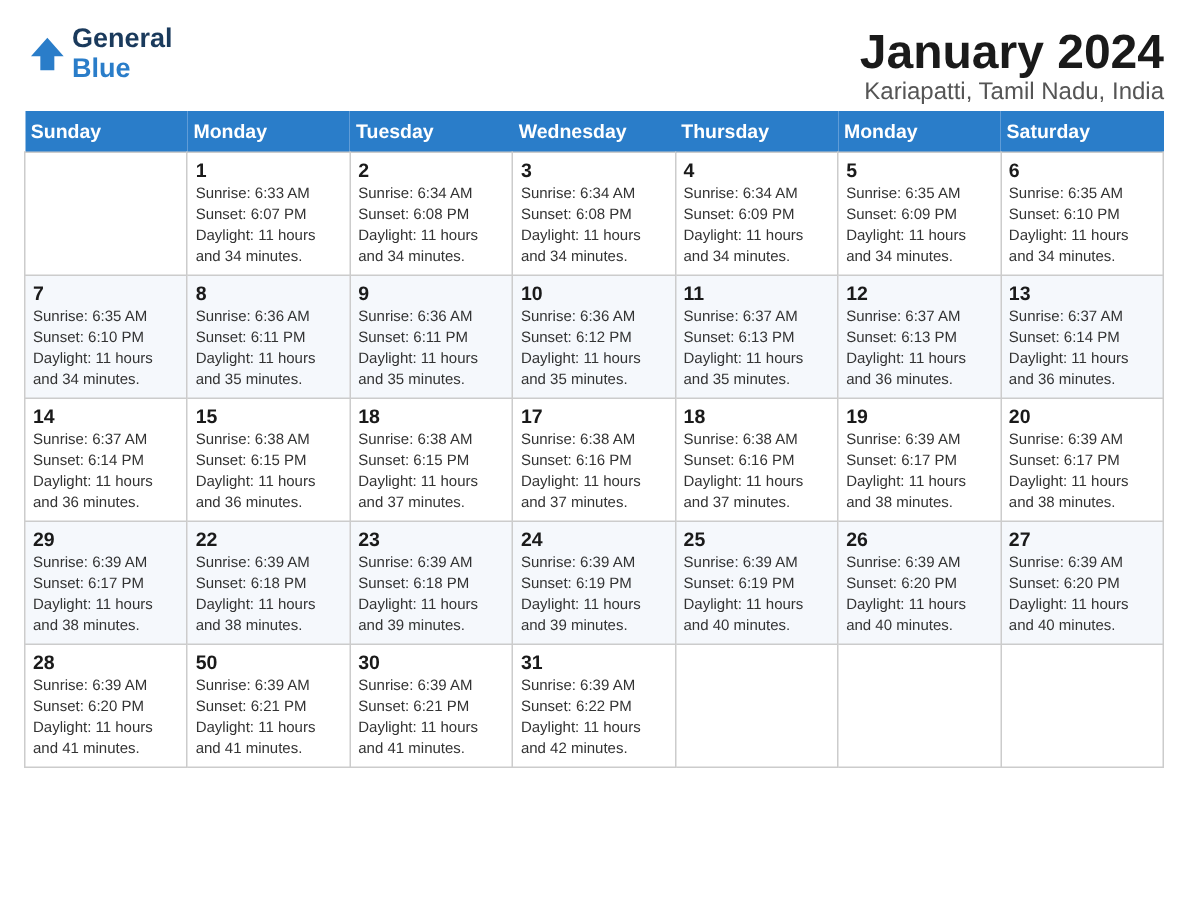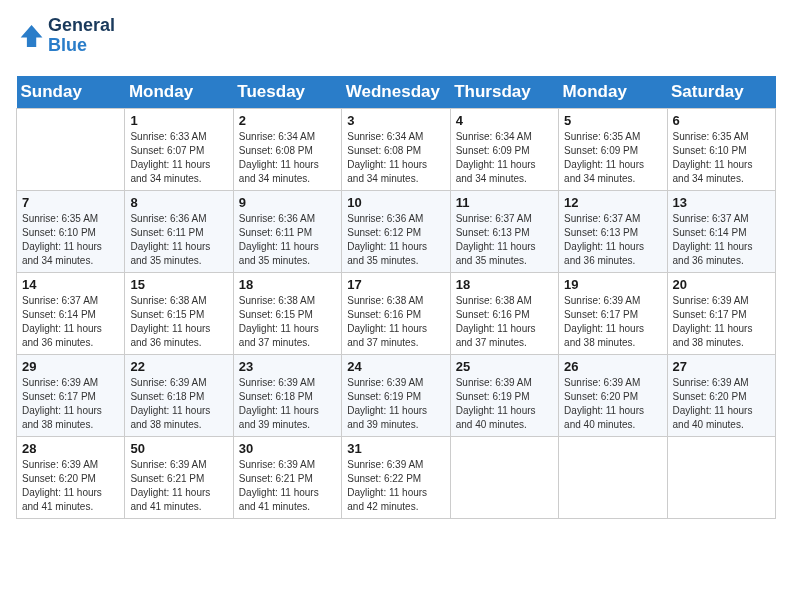--- a/index.html
+++ b/index.html
@@ -7,21 +7,21 @@
       font-family: Arial, sans-serif;
       background: #fff;
       width: 792px;
       min-height: 612px;
       padding: 16px;
     }
     .header {
       display: flex;
       justify-content: space-between;
       align-items: flex-start;
-      margin-bottom: 20px;
+      margin-bottom: 3px;
     }
     .logo-area {
       display: flex;
       align-items: center;
       gap: 4px;
     }
     .logo-text {
       font-size: 18px;
       font-weight: bold;
       color: #1a3a5c;
@@ -49,21 +49,21 @@
     table {
       width: 100%;
       border-collapse: collapse;
       font-size: 11px;
     }
     th {
       background-color: #2a7dc9;
       color: #fff;
       padding: 6px 4px;
       text-align: left;
-      font-size: 17px;
+      font-size: 13px;
       font-weight: bold;
     }
     td {
       border: 1px solid #ccc;
       padding: 4px 5px;
       vertical-align: top;
       width: 107px;
       min-height: 80px;
     }
     .day-num {
@@ -93,20 +93,24 @@
 <div class="header">
   <div class="logo-area">
     <svg class="logo-icon" viewBox="0 0 36 36">
       <polygon points="20,4 34,20 26,20 26,32 14,32 14,20 6,20" fill="#2a7dc9"></polygon>
     </svg>
     <div class="logo-text">
       <div><span style="color:#1a3a5c">General</span></div>
       <div><span class="logo-blue">Blue</span></div>
     </div>
   </div>
+  <div class="title-area">
+    <div class="main-title">January 2024</div>
+    <div class="subtitle">Kariapatti, Tamil Nadu, India</div>
+  </div>
 </div>
 
 <table>
   <thead>
     <tr>
     <th>Sunday</th>
         <th>Monday</th>
         <th>Tuesday</th>
         <th>Wednesday</th>
         <th>Thursday</th>

